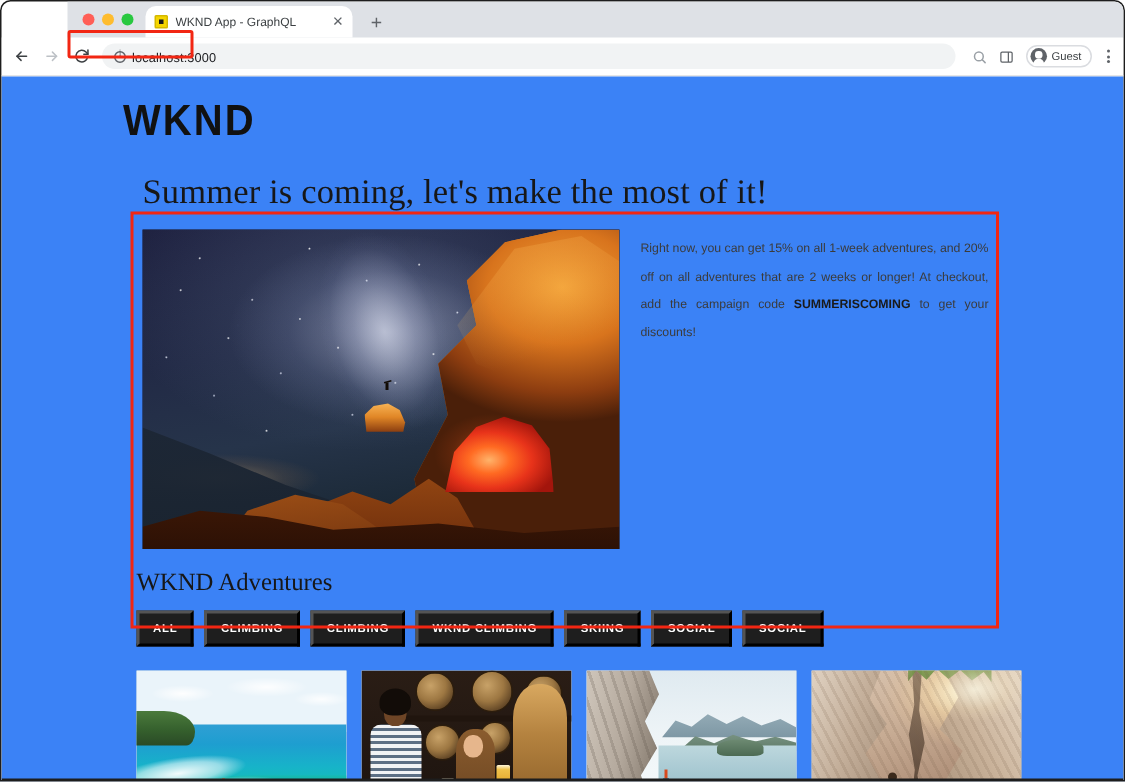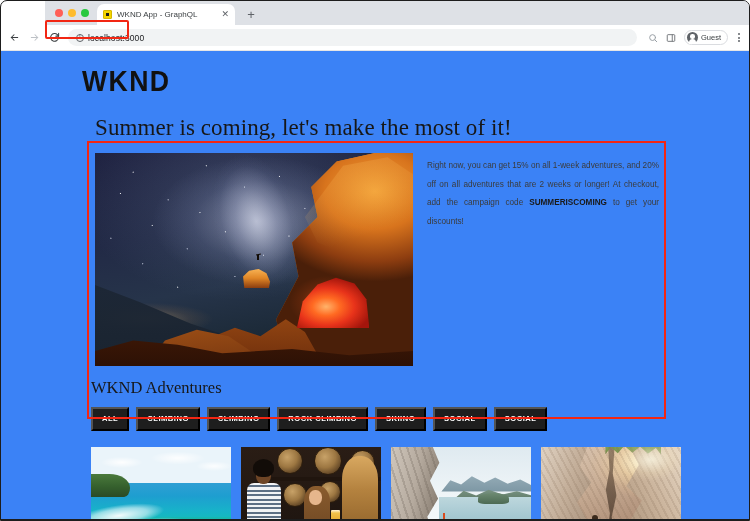--- a/index.html
+++ b/index.html
@@ -614,21 +614,21 @@
       </div>
     </div>
 
     <div class="adv">
       <h2>WKND Adventures</h2>
 
       <div class="chips">
         <button class="chip">ALL</button>
         <button class="chip">CLIMBING</button>
         <button class="chip">CLIMBING</button>
-        <button class="chip">ROCK CLIMBING</button>
+        <button class="chip">WKND CLIMBING</button>
         <button class="chip">SKIING</button>
         <button class="chip">SOCIAL</button>
         <button class="chip">SOCIAL</button>
       </div>
 
       <div class="cards">
 
         <div class="card">
           <div class="layer" style="background:#eaf4fa"></div>
           <div class="c1-sky"></div>

